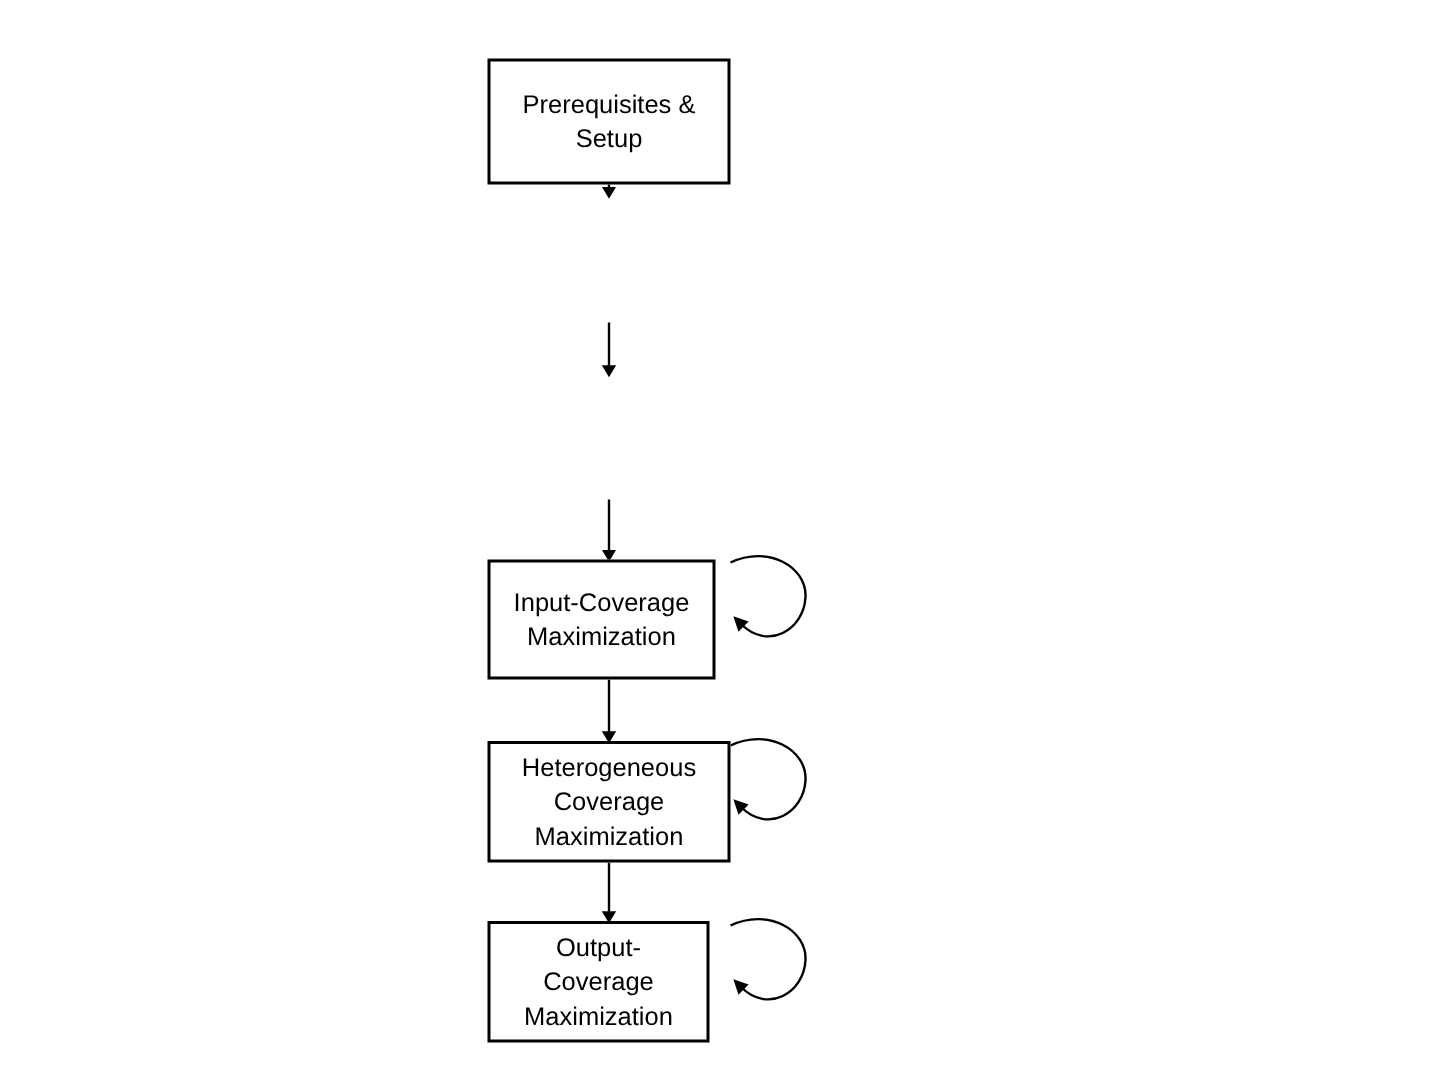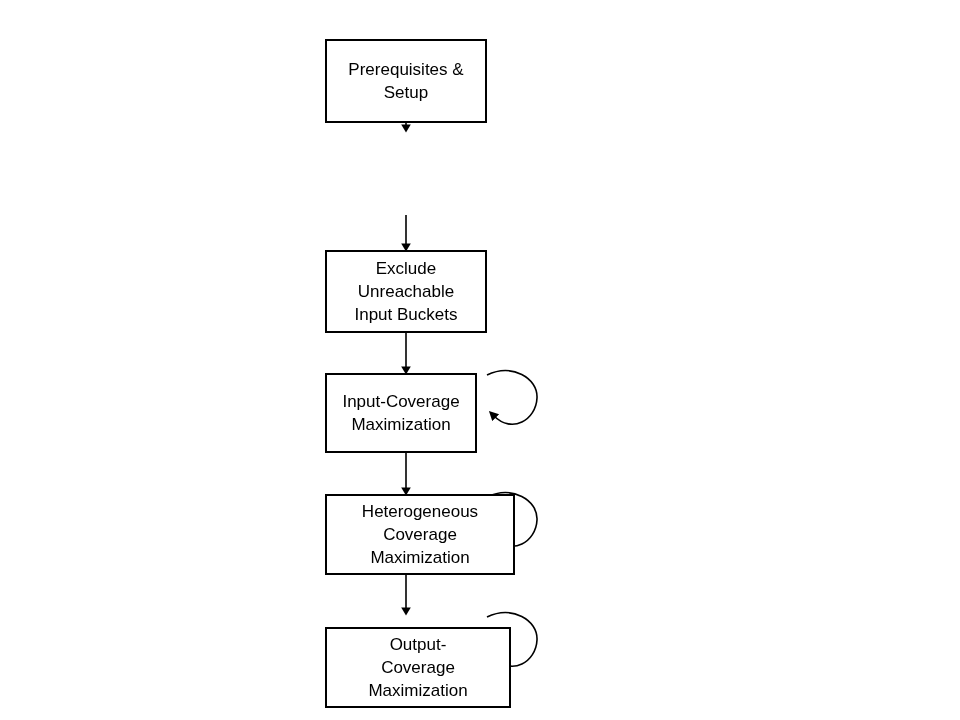--- a/index.html
+++ b/index.html
@@ -68,33 +68,28 @@
       <path d="M 487 375 C 512 363, 538 378, 537 398 C 536 420, 512 434, 494 416" fill="none" stroke="#000000" stroke-width="1.6" marker-end="url(#arrowhead-loop)" transform="rotate(180 490.5 412) rotate(-180 490.5 412)"></path>
       <path d="M 487 497 C 512 485, 538 500, 537 520 C 536 542, 512 556, 494 538" fill="none" stroke="#000000" stroke-width="1.6" marker-end="url(#arrowhead-loop)"></path>
       <path d="M 487 617 C 512 605, 538 620, 537 640 C 536 662, 512 676, 494 658" fill="none" stroke="#000000" stroke-width="1.6" marker-end="url(#arrowhead-loop)"></path>
     </g>
   </svg>
 
   <div class="node-box" id="node-0" style="left: 325px; top: 10px; width: 162px; height: 84px; margin-top: 29px;">
     <span class="node-label">Prerequisites &amp;
 Setup</span>
   </div>
-  <div class="node-box" id="node-2" style="left: 325px; top: 250px; width: 162px; height: 83px;">
-    <span class="node-label">Exclude
-Unreachable
-Input Buckets</span>
-  </div>
   <div class="node-box" id="node-3" style="left: 325px; top: 373px; width: 152px; height: 80px;">
     <span class="node-label">Input-Coverage
 Maximization</span>
   </div>
-  <div class="node-box" id="node-4" style="left: 325px; top: 494px; width: 190px; height: 81px;">
+  <div class="node-box" id="node-4" style="left: 325px; top: 494px; width: 162px; height: 81px;">
     <span class="node-label">Heterogeneous
 Coverage
 Maximization</span>
   </div>
-  <div class="node-box" id="node-5" style="left: 325px; top: 627px; width: 186px; height: 81px;">
+  <div class="node-box" id="node-5" style="left: 325px; top: 614px; width: 148px; height: 81px;">
     <span class="node-label">Output-
 Coverage
 Maximization</span>
   </div>
 
 </div>
 
 </body></html>

